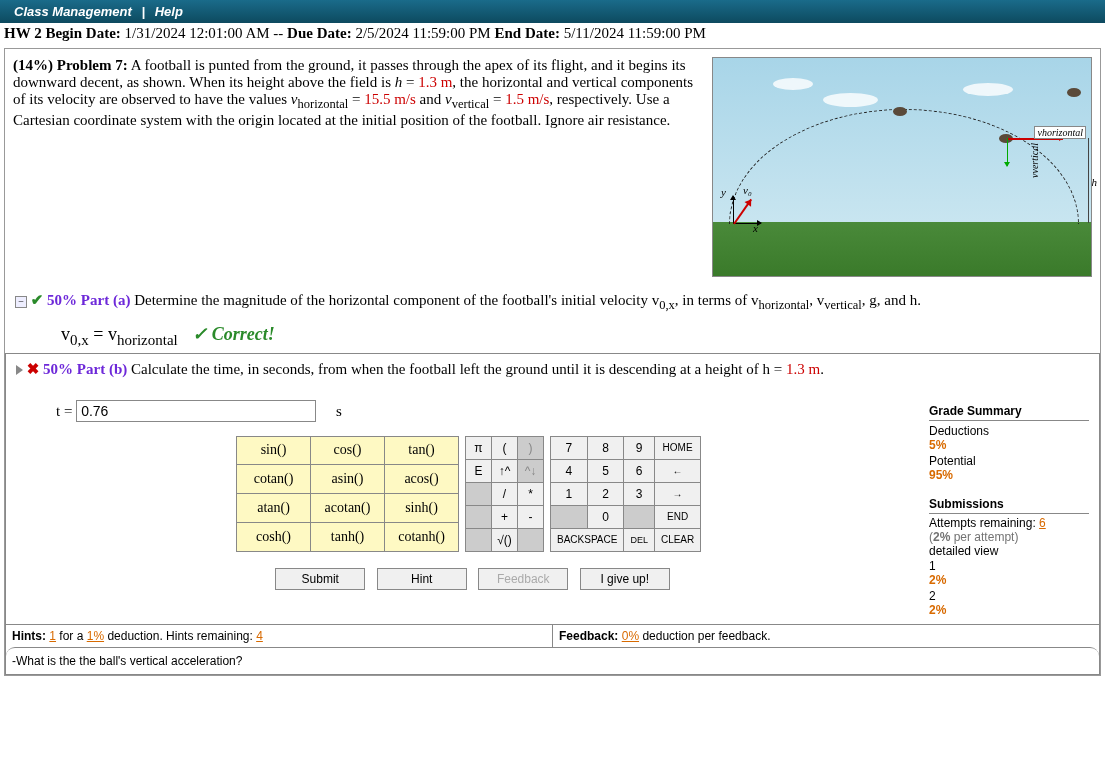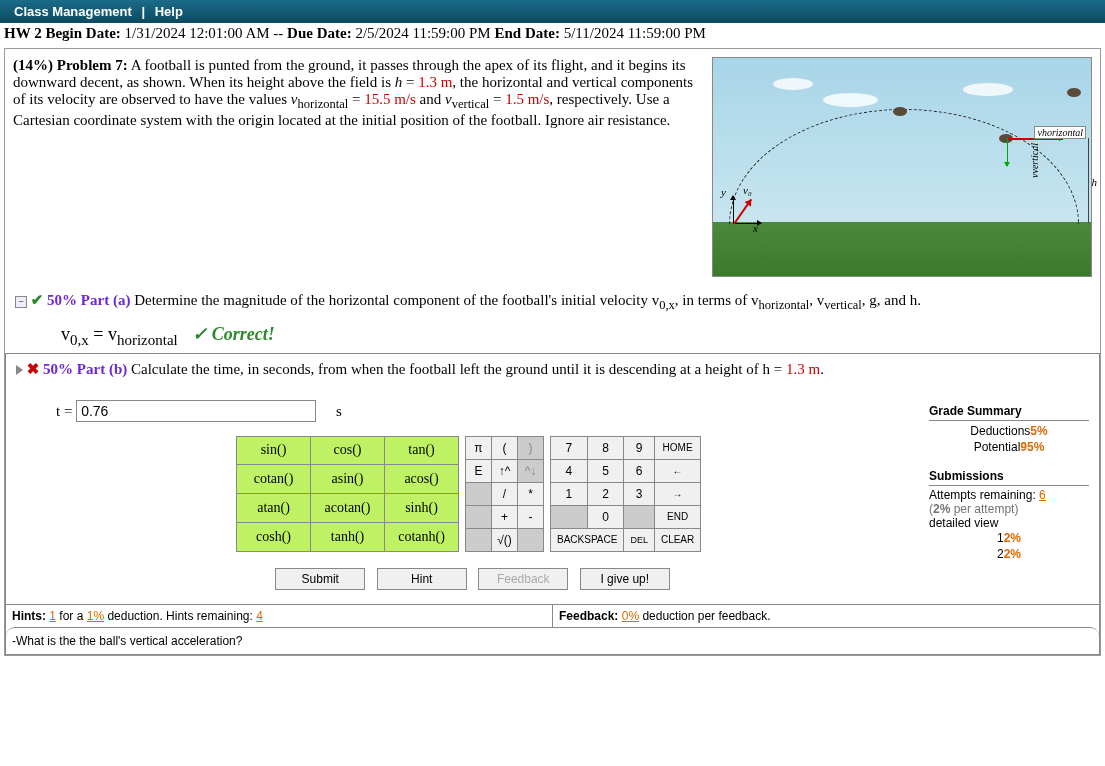--- a/index.html
+++ b/index.html
@@ -1,17 +1,17 @@
 <!DOCTYPE html>
 <html><head>
 <meta charset="utf-8">
 <style>
 * { box-sizing: border-box; margin: 0; padding: 0; }
 body { font-family: Georgia, 'Times New Roman', serif; font-size: 14px; background: #fff; color: #000; }
-.header-bar { background: linear-gradient(#1a6b8a, #0d4a5f); color: #fff; padding: 4px 8px; font-family: Arial, sans-serif; font-size: 13px; font-weight: bold; }
+.header-bar { background: linear-gradient(#1a6b8a, #0d4a5f); color: #fff; padding: 4px 8px; font-family: Arial, sans-serif; font-size: 13px; font-weight: bold; font-style: italic; }
 .header-bar a { color: #fff; text-decoration: none; margin: 0 6px; }
 .date-row { padding: 2px 4px; font-size: 15px; font-family: 'Times New Roman', serif; }
 .date-row b { font-weight: bold; }
 .main { border: 1px solid #999; margin: 4px; }
 .problem-head { display: flex; padding: 8px; justify-content: center; }
 .problem-text { flex: 1; padding-right: 8px; font-family: 'Times New Roman', serif; font-size: 15px; }
 .problem-text .red { color: #c00; }
 .problem-text .ital { font-style: italic; }
 .problem-img { width: 380px; height: 220px; position: relative; border: 1px solid #888; background: linear-gradient(#a8d5e8 0%, #c8e5f0 75%, #4a8a3a 75%, #3a7a2a 100%); }
 .cloud { position: absolute; background: #fff; border-radius: 50%; opacity: 0.8; }
@@ -42,31 +42,31 @@
 .answer-line { padding: 4px 10px 4px 56px; font-size: 18px; }
 .correct-lbl { color: #2a8a2a; font-weight: bold; font-style: italic; margin-left: 10px; }
 .partb { border: 1px solid #888; margin: 0; }
 .partb-body { display: flex; padding: 6px 10px; }
 .partb-left { flex: 1; }
 .partb-right { width: 160px; font-family: Arial, sans-serif; font-size: 12px; padding-top: 14px; }
 .input-row { padding: 10px 0 10px 40px; font-size: 15px; }
 .input-row input { width: 240px; height: 22px; font-size: 14px; padding: 2px 4px; border: 1px solid #888; }
 .kbd-area { display: flex; gap: 6px; padding: 4px 0 4px 220px; }
 .fn-grid { border-collapse: collapse; }
-.fn-grid td { border: 1px solid #888; padding: 3px 0; width: 74px; text-align: center; background: #bef264; cursor: pointer; font-family: 'Times New Roman', serif; font-size: 14px; }
+.fn-grid td { border: 1px solid #888; padding: 3px 0; width: 74px; text-align: center; background: #fef9c3; cursor: pointer; font-family: 'Times New Roman', serif; font-size: 14px; }
 .fn-grid .mode-row td { border: none; }
 .sym-grid { border-collapse: collapse; }
 .sym-grid td { border: 1px solid #888; width: 26px; height: 23px; text-align: center; background: #f0f0f0; cursor: pointer; font-family: Arial, sans-serif; font-size: 12px; }
 .sym-grid td.disabled { background: #ccc; color: #888; }
 .sym-grid td.wide { width: auto; padding: 0 6px; font-size: 10px; }
 .action-btns { text-align: center; padding: 12px 0 8px 0; }
 .action-btns button { width: 90px; height: 22px; margin: 0 4px; font-family: Arial, sans-serif; font-size: 12px; background: #f0f0f0; border: 1px solid #888; cursor: pointer; }
 .action-btns button.disabled { color: #aaa; }
 .gs-title { font-weight: bold; padding-bottom: 2px; border-bottom: 1px solid #888; margin-bottom: 2px; }
-.gs-row { display: flex; justify-content: center; padding: 1px 0; }
+.gs-row { display: flex; justify-content: flex-start; padding: 1px 0; flex-direction: column; }
 .gs-row .pct { color: #d86a00; font-weight: bold; }
 .hints-row { display: flex; border-top: 1px solid #888; font-family: Arial, sans-serif; font-size: 12px; }
 .hints-left { flex: 1; padding: 4px 6px; border-right: 1px solid #888; }
 .hints-right { flex: 1; padding: 4px 6px; }
 .und { text-decoration: underline; color: #d86a00; }
 .hint-text { border-top: 1px solid #888; padding: 6px; font-family: Arial, sans-serif; font-size: 12px; border-radius: 9px; }
 </style>
 </head>
 <body>
 

